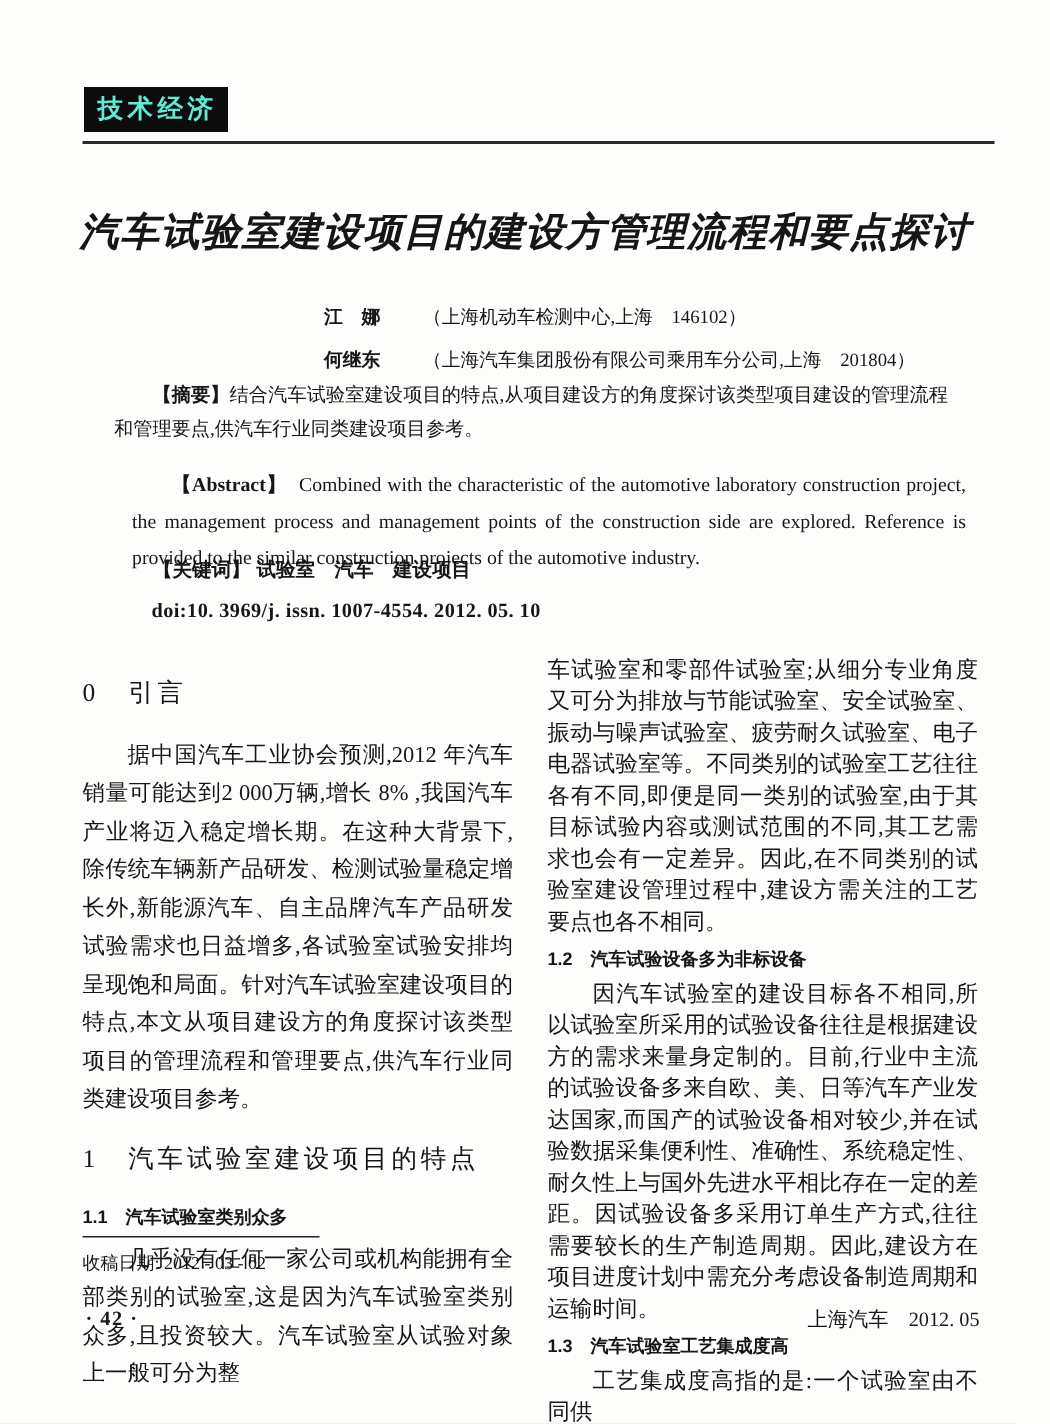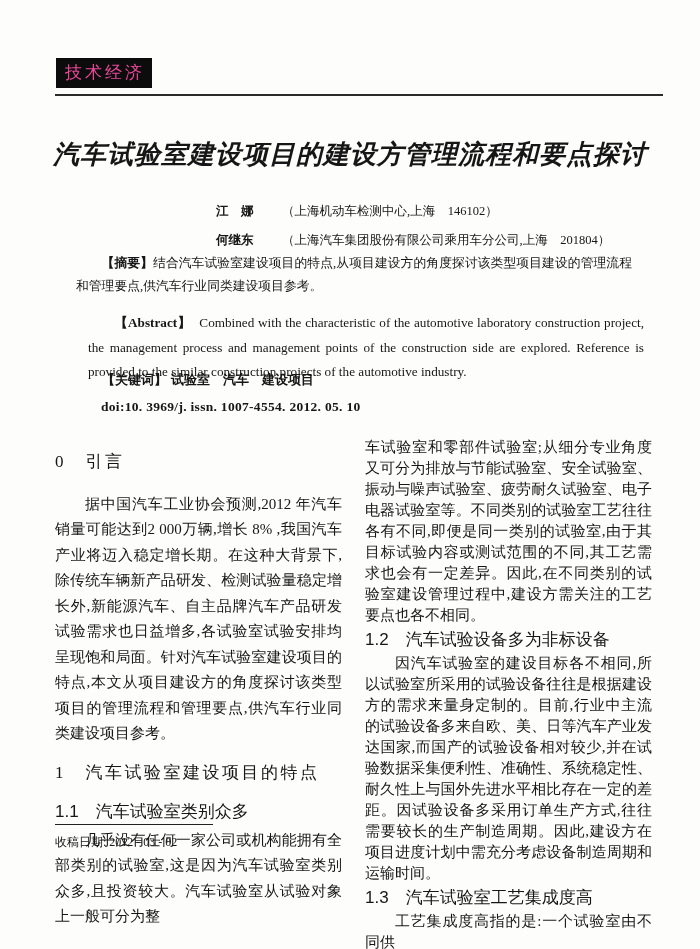--- a/index.html
+++ b/index.html
@@ -4,22 +4,22 @@
 <style>
   html,body { margin:0; padding:0; background:#e8e8e8; }
   .page {
     position:relative; width:700px; height:949px; margin:0 auto;
     background:#fdfdfb; color:#161616; overflow:hidden;
     font-family:"Liberation Serif", serif;
   }
   
   .banner {
     position:absolute; top:58px; left:56px;
-    background:#0c0c0c; color:#ec4899;
-    font-family:"Liberation Sans", sans-serif; font-weight:normal;
+    background:#0c0c0c; color:#5eead4;
+    font-family:"Liberation Sans", sans-serif; font-weight:bold;
     font-size:17px; letter-spacing:3px; padding:3px 7px 4px 9px;
   }
   .banner-rule {
     position:absolute; top:94px; left:55px; width:608px; height:0;
     border-top:2px solid #2b2b2b;
   }
   
   .title {
     position:absolute; top:137px; left:0; width:100%; margin:0;
     text-align:center; font-family:"Liberation Sans", sans-serif;
@@ -56,21 +56,21 @@
   .col { width:287px; text-align:justify; font-size:15px; }
   .col-left  { line-height:25.5px; }
   .col-right { line-height:21px; }
   .h2 {
     margin:0; font-size:17px; font-weight:normal; letter-spacing:2.5px;
     text-align:left;
   }
   .h2.s0 { padding-top:12px; margin-bottom:17px; }
   .h2.s1 { margin-top:13px; margin-bottom:14px; }
   .h3 {
-    margin:0 0 3px 0; font-size:17px; font-weight:normal; text-align:left;
+    margin:0 0 3px 0; font-size:12px; font-weight:bold; text-align:left;
     font-family:"Liberation Sans", sans-serif;
   }
   .col-right .h3 { margin:3px 0 3px 0; }
   .para { margin:0; text-indent:2em; }
   .para.cont { text-indent:0; }
   
   .footnote { position:absolute; top:824px; left:55px; width:287px; font-size:12px; }
   .footnote-rule { width:158px; border-top:1.5px solid #222; margin-bottom:9px; }
   .footer {
     position:absolute; top:871px; left:57px; width:596px;
@@ -127,14 +127,18 @@
       <p class="para">工艺集成度高指的是:一个试验室由不同供</p>
     </div>
 
   </div>
 
   <div class="footnote">
     <div class="footnote-rule"></div>
     <div>收稿日期: 2012 - 03 - 02</div>
   </div>
 
+  <div class="footer">
+    <span class="page-num">· 42 ·</span>
+    <span>上海汽车　2012. 05</span>
+  </div>
 
 </div>
 
 </body></html>

